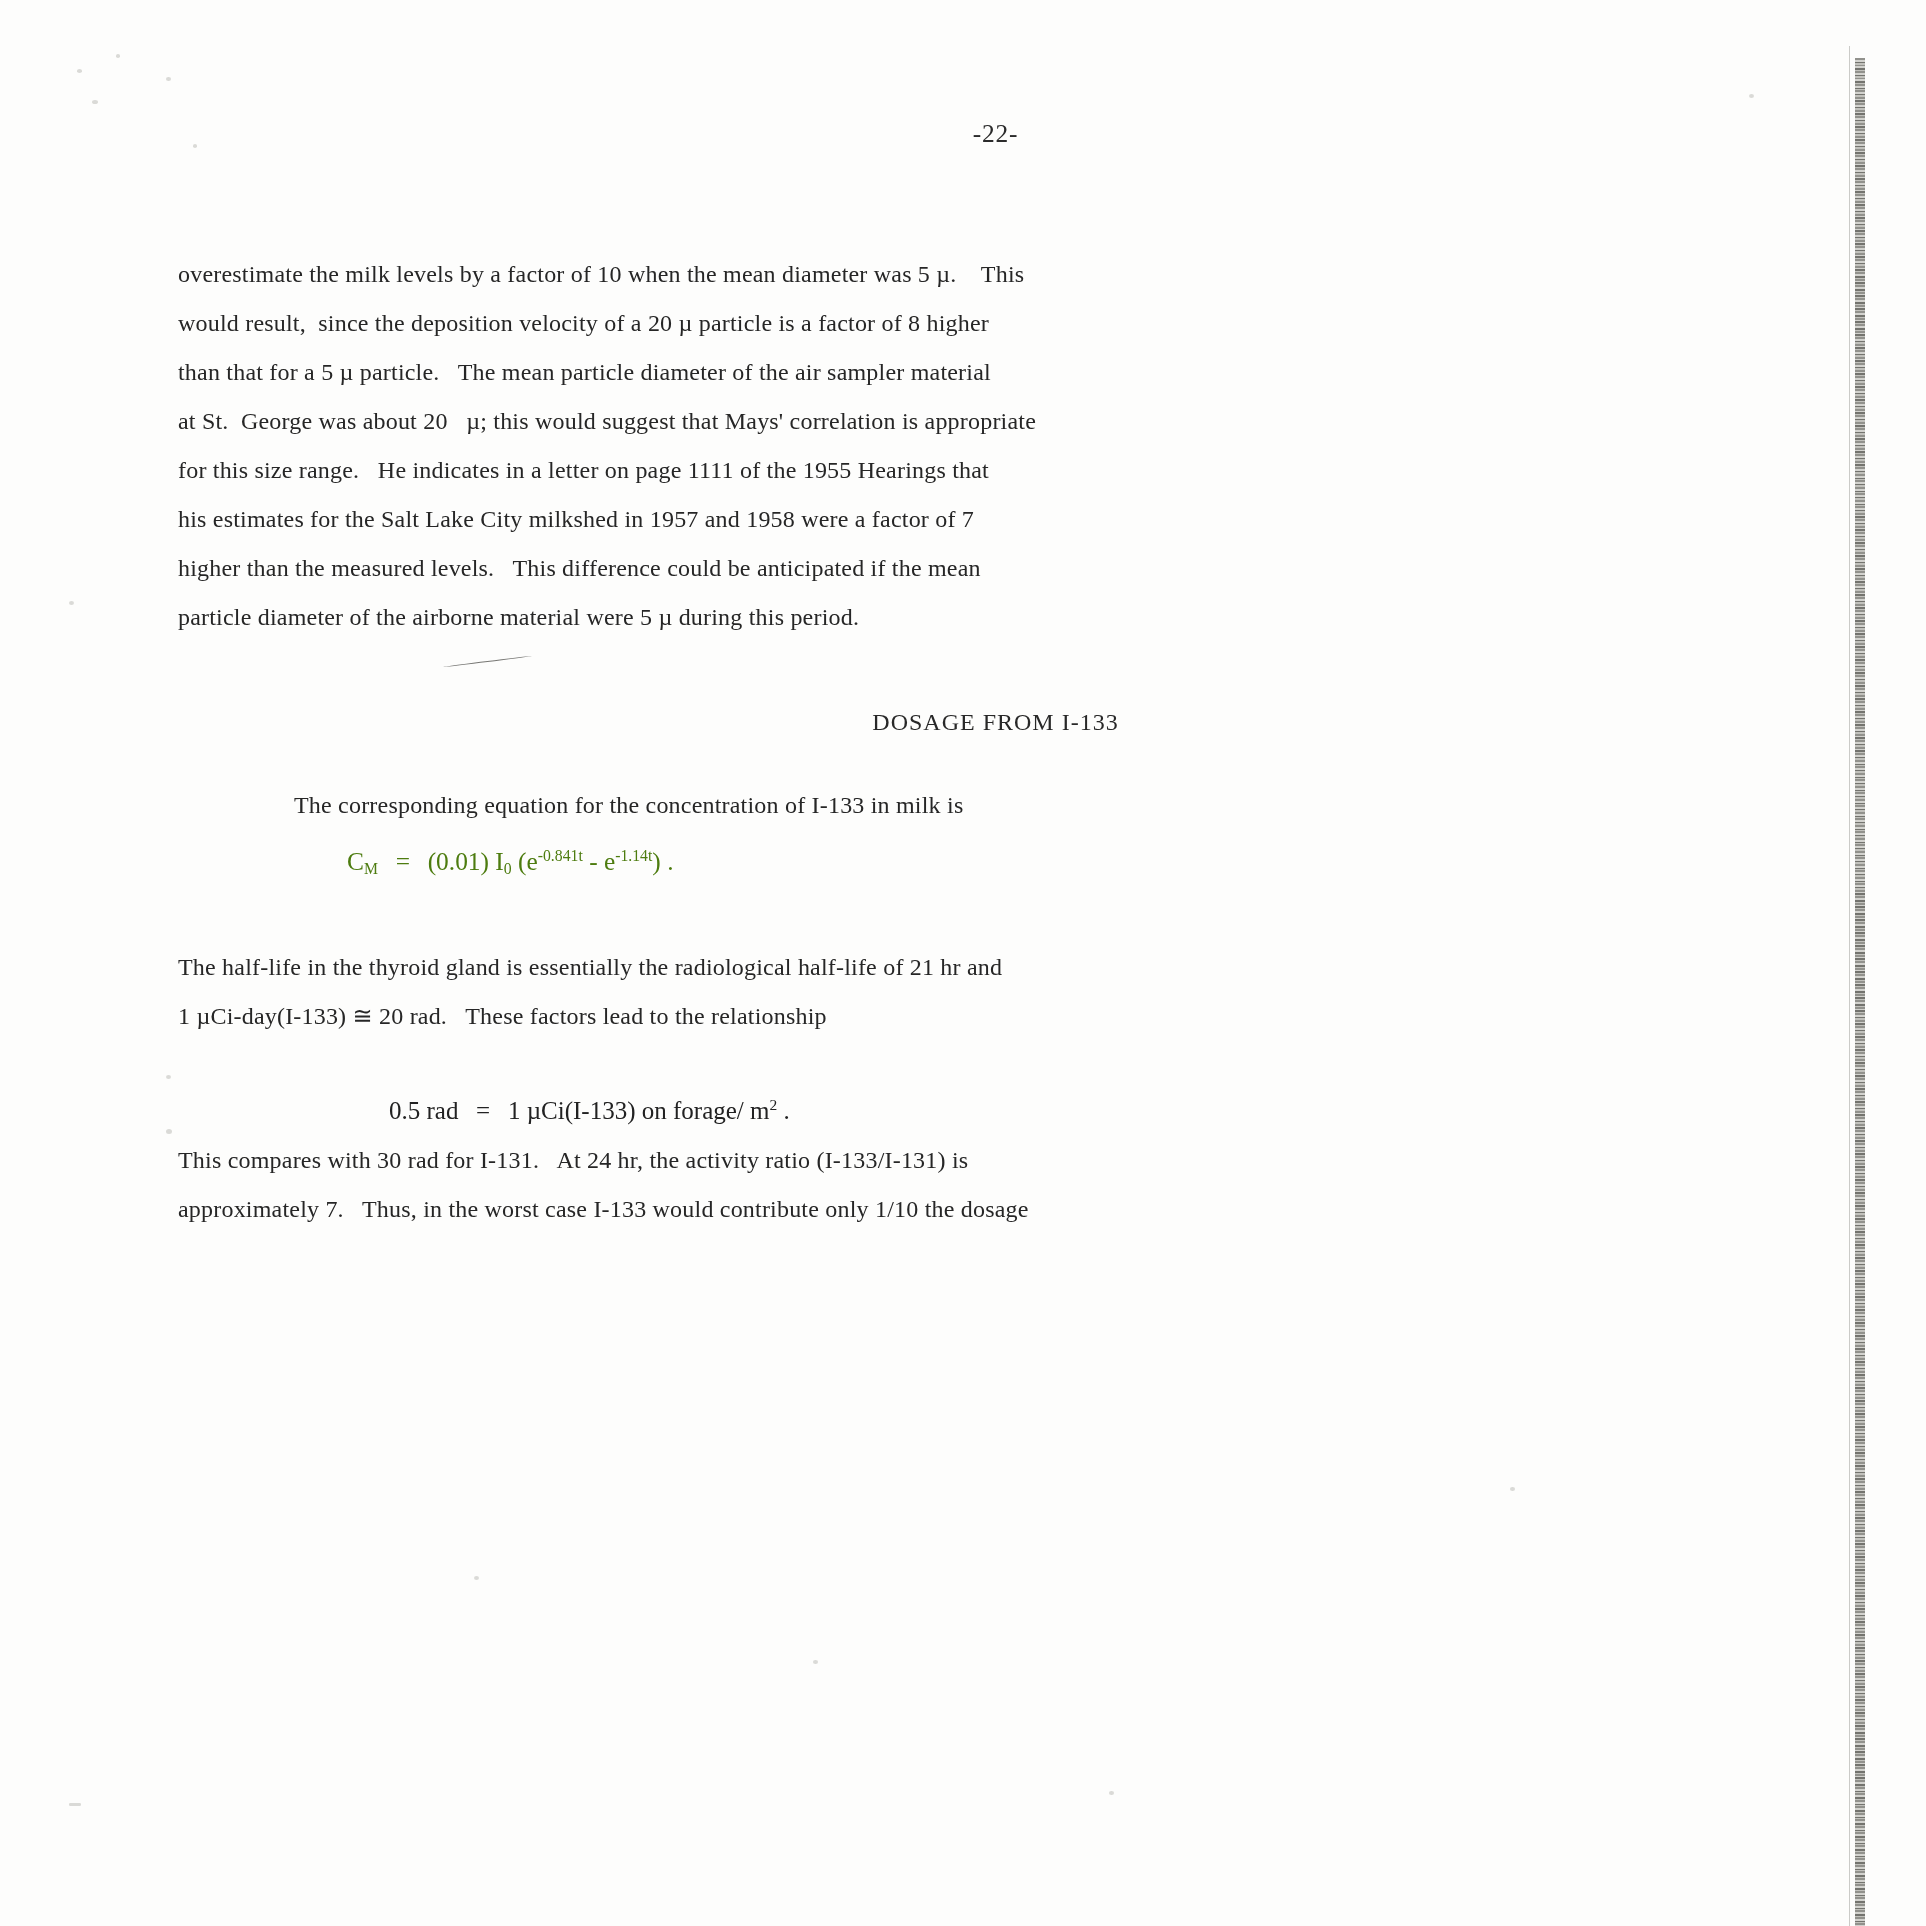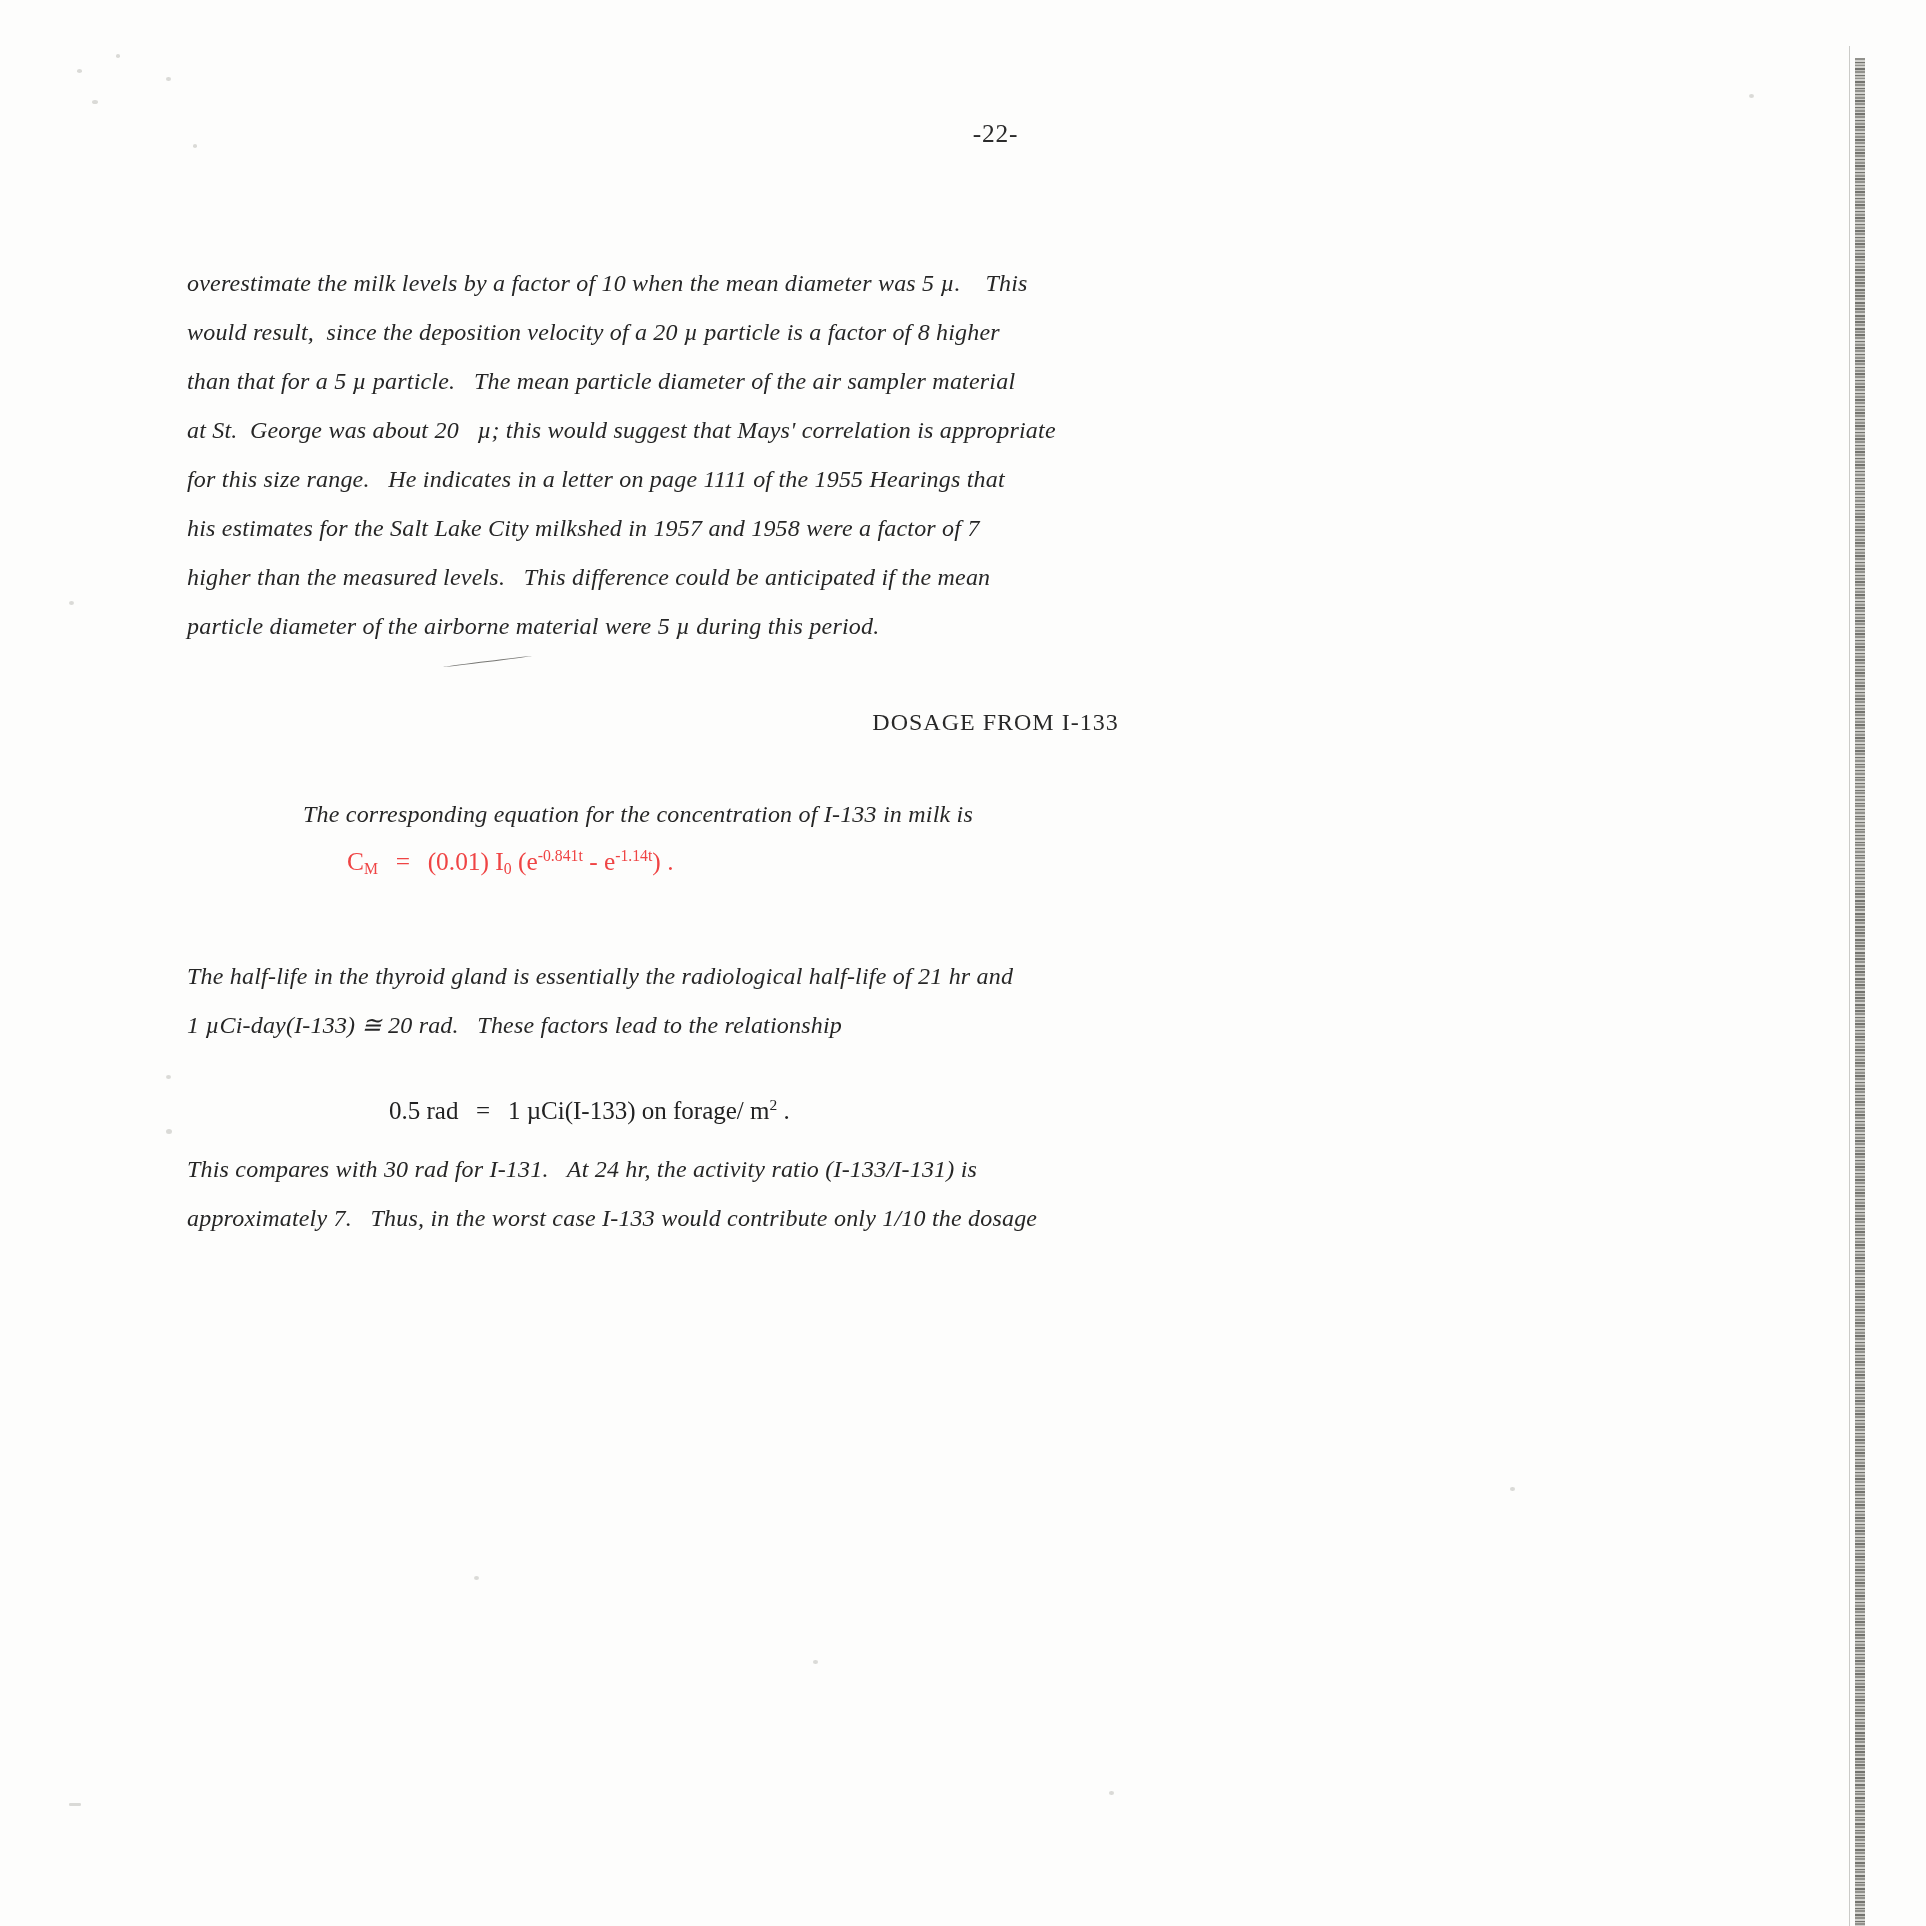--- a/index.html
+++ b/index.html
@@ -40,42 +40,42 @@
   .body-text {
     position: absolute;
     left: 175px;
     width: 1502px;
     color: #262626;
     font-size: 24px;
     line-height: 49px;
     letter-spacing: 0.2px;
   }
 
-  .para { margin: 12px; font-style: italic; }
+  .para { margin: 3px; }
   .para .ln { display: block; white-space: pre; }
   .indent { padding-left: 116px; }
 
   #para-1 { top: 247px; }
   #section-heading {
     position: absolute;
     top: 709px;
     left: 0;
     width: 1991px;
     text-align: center;
     font-size: 24px;
     letter-spacing: 1px;
     color: #282828;
   }
   #para-2 { top: 778px; }
   #equation-1 {
     position: absolute;
     top: 847px;
     left: 347px;
     font-size: 25.4px;
-    color: #ef4444;
+    color: #4d7c0f;
     white-space: nowrap;
   }
   #para-3 { top: 940px; }
   #equation-2 {
     position: absolute;
     top: 1075px;
     left: 389px;
     font-size: 25px;
     color: #222;
     white-space: nowrap;

